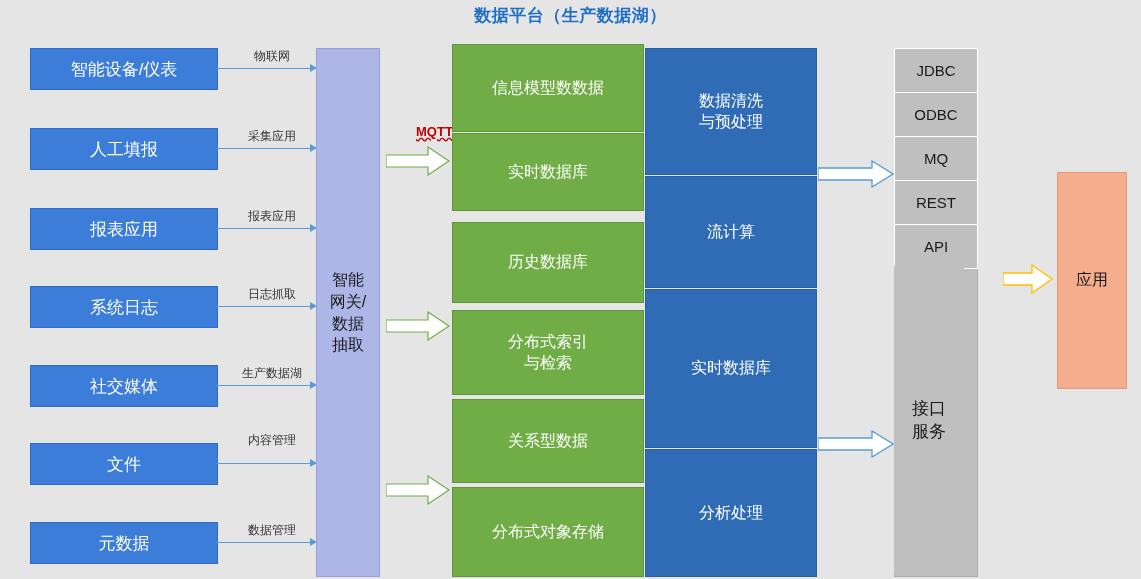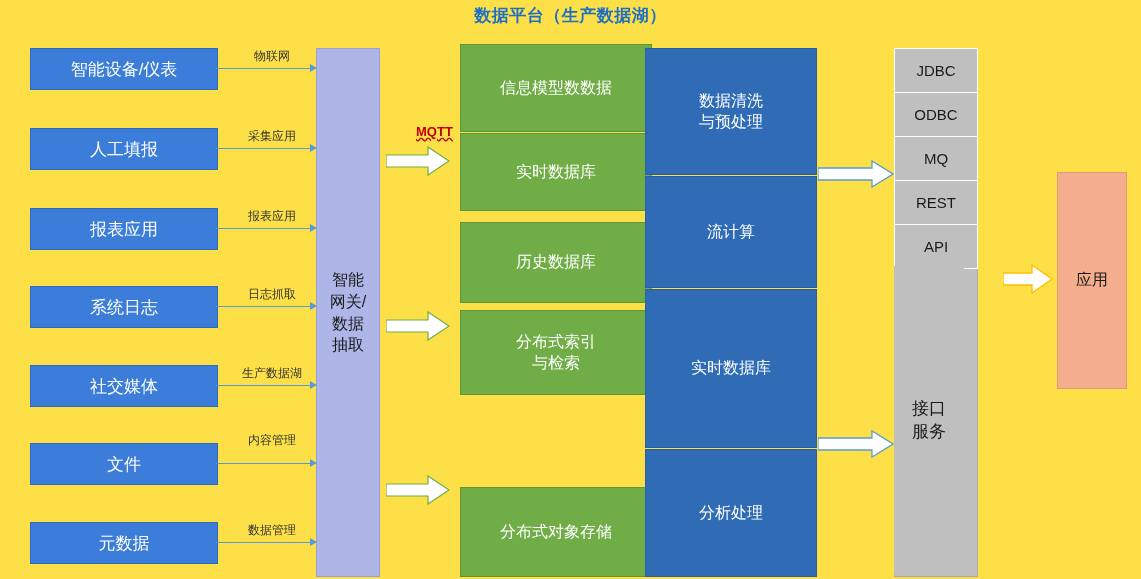--- a/index.html
+++ b/index.html
@@ -8,21 +8,21 @@
     background: #ffffff;
   }
   body {
     font-family: "Liberation Sans", sans-serif;
   }
   #canvas {
     position: relative;
     width: 1141px;
     height: 579px;
     overflow: hidden;
-    background: #fde047;
+    background: #e5e5e5;
     text-decoration: underline;
   }
   .abs { position: absolute; }
 
   
   #title {
     left: 0; top: 4px; width: 1141px;
     text-align: center;
     color: #1F6FC4;
     font-weight: bold;
@@ -100,21 +100,20 @@
     left: 452px; width: 190px;
     background: #70AD47;
     border: 1px solid #5E9639;
     color: #ffffff;
     font-size: 16px;
     display: flex;
     align-items: center;
     justify-content: center;
     text-align: center;
     line-height: 1.3;
-    margin-left: 8px;
   }
 
   
   .proc-box {
     left: 645px; width: 170px;
     background: #2F6CB5;
     border: 1px solid #2A60A2;
     color: #ffffff;
     font-size: 16px;
     display: flex;
@@ -226,20 +225,21 @@
       <polygon points="0,9 42,9 42,1 63,15 42,29 42,21 0,21" fill="#ffffff" stroke="#70AD47" stroke-width="1.2"></polygon>
     </svg>
   </div>
 
   <div class="abs lake-box" style="top:44px;  height:86px">信息模型数数据</div>
   <div class="abs lake-box" style="top:133px; height:76px">实时数据库</div>
   <div class="abs lake-box" style="top:222px; height:79px">历史数据库</div>
   <div class="abs lake-box" style="top:310px; height:83px">
     <span>分布式索引<br>与检索</span>
   </div>
+  <div class="abs lake-box" style="top:399px; height:82px">关系型数据</div>
   <div class="abs lake-box" style="top:487px; height:88px">分布式对象存储</div>
 
   <div class="abs proc-box" style="top:48px;  height:125px">
     <span>数据清洗<br>与预处理</span>
   </div>
   <div class="abs proc-box" style="top:176px; height:110px">流计算</div>
   <div class="abs proc-box" style="top:289px; height:157px">实时数据库</div>
   <div class="abs proc-box" style="top:449px; height:126px">分析处理</div>
 
   <div class="abs blue-arrow" style="left:818px; top:160px">

